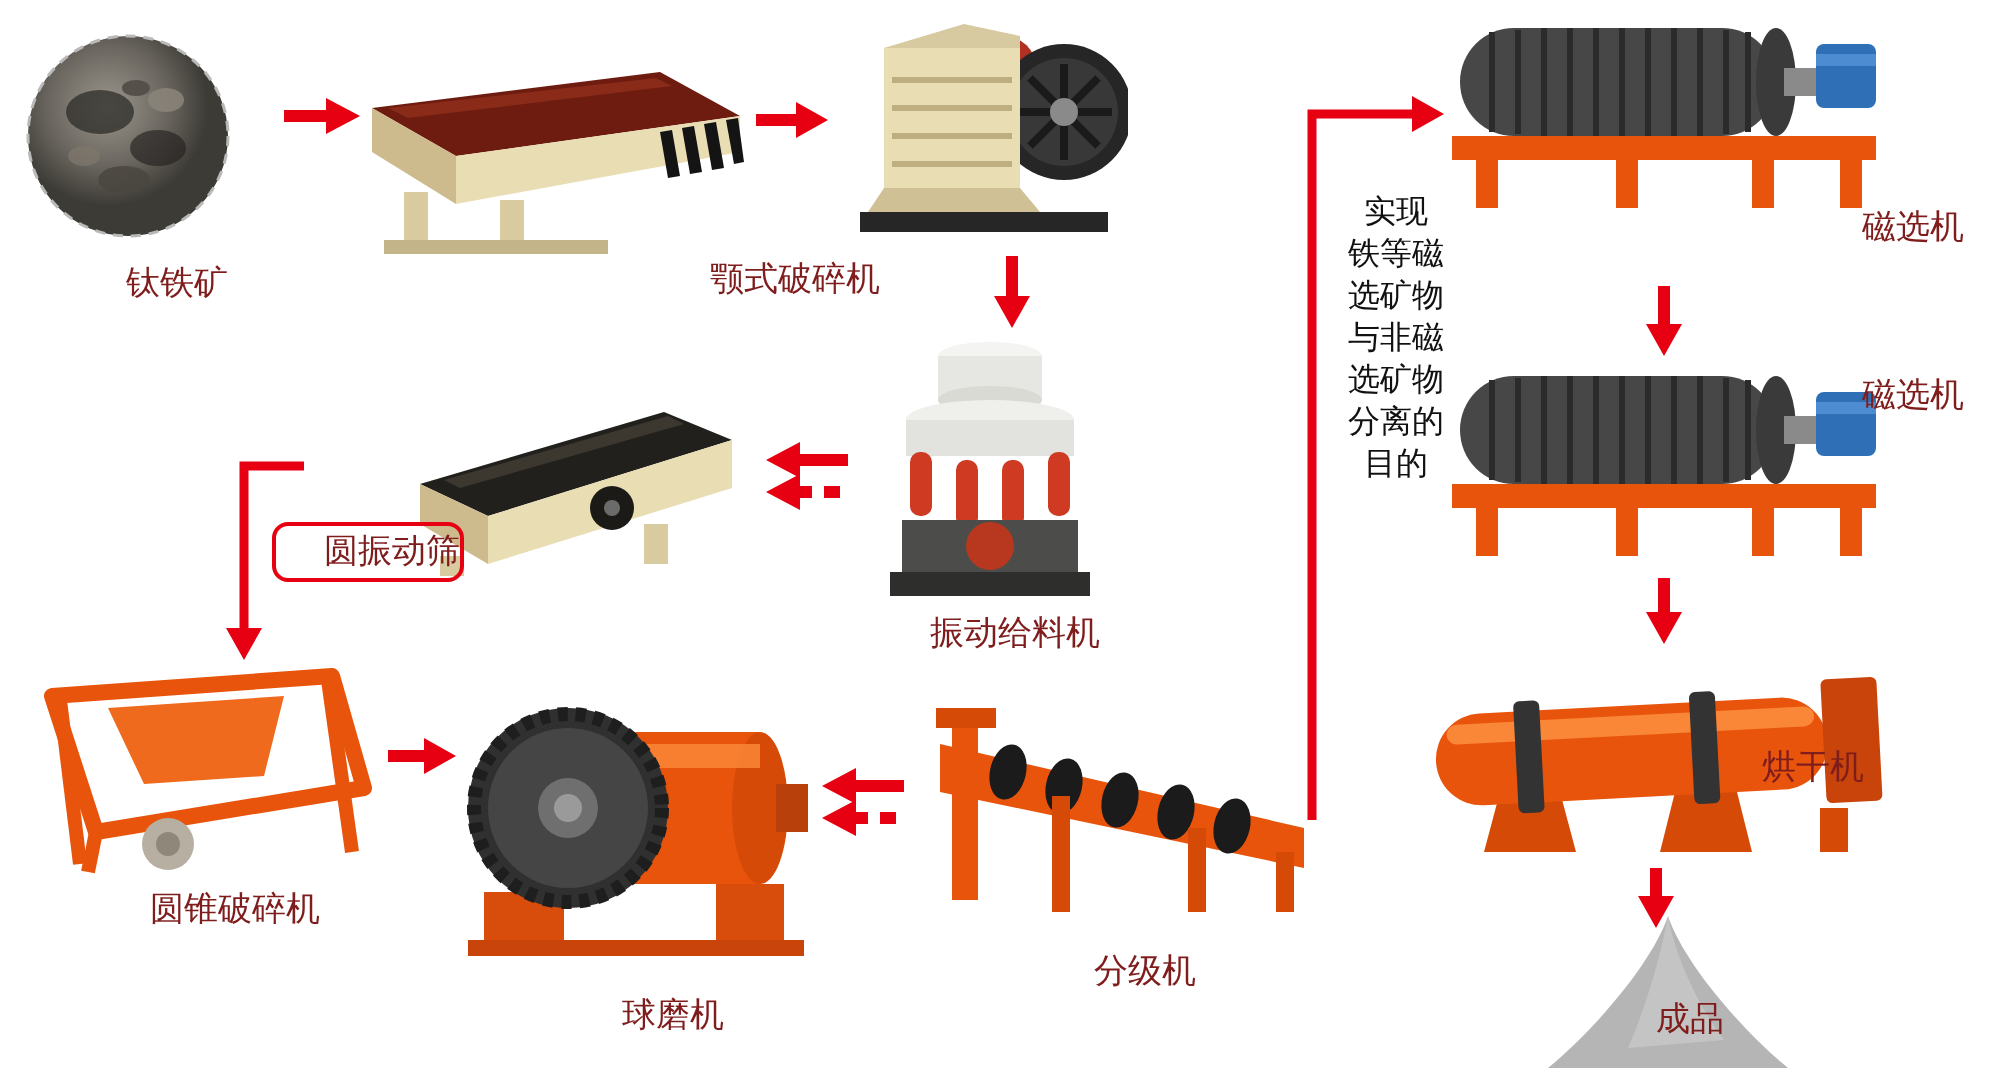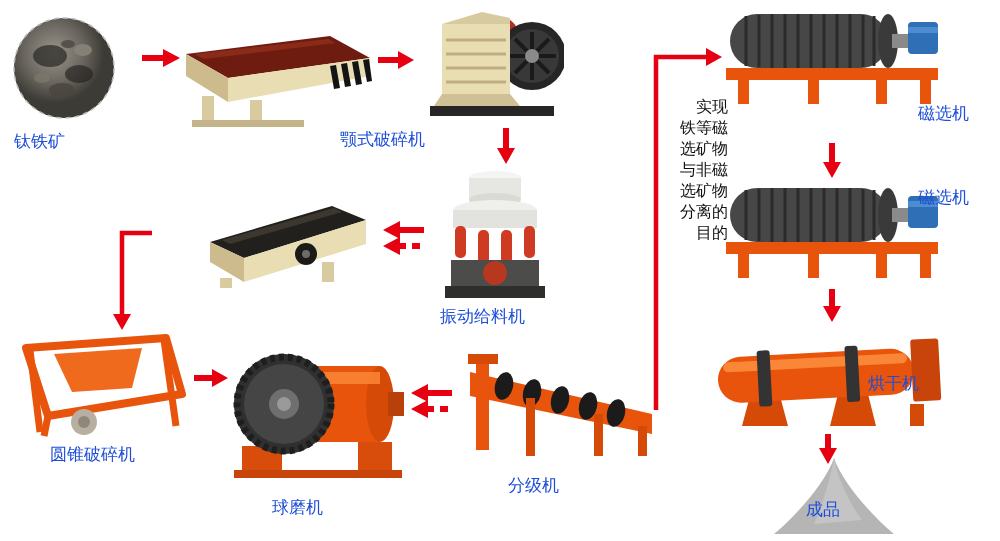--- a/index.html
+++ b/index.html
@@ -8,28 +8,28 @@
     font-family:"Liberation Sans","DejaVu Sans",sans-serif;
   }
   .node{position:absolute;z-index:2;}
   .node svg{width:100%;height:100%;display:block;}
   .arrows{position:absolute;left:0;top:0;z-index:3;pointer-events:none;}
   .arrows line,.arrows polyline{stroke:#e60012;stroke-width:6;fill:none;}
   .arrows .thin{stroke-width:4.5;}
   .arrows .dash{stroke-dasharray:8 6;}
   .arrows polygon{fill:#e60012;stroke:none;}
   .lbl{
-    position:absolute;z-index:4;font-size:17px;color:#1d4ed8;text-align:left;
+    position:absolute;z-index:4;font-size:17px;color:#7f1d1d;text-align:right;
     line-height:1.15;white-space:nowrap;
   }
   .lbl.boxed{
     border:2px solid #e60012;border-radius:8px;padding:3px 0;
   }
   .ann{
-    position:absolute;z-index:4;font-size:16px;line-height:21px;color:#111;text-align:right;
+    position:absolute;z-index:4;font-size:16px;line-height:21px;color:#111;text-align:center;
   }
 </style>
 </head>
 <body>
 
 <div class="stage">
 
   <svg class="arrows" width="1000" height="541" viewBox="0 0 1000 541">
     <g>
       <line x1="142" y1="58" x2="163" y2="58"></line>
@@ -304,20 +304,21 @@
   <div class="node" style="left:770px;top:454px;width:128px;height:84px">
     <svg viewBox="0 0 128 84">
       <path d="M64,4 C72,28 102,62 124,80 L4,80 C26,62 56,28 64,4 Z" fill="#b5b5b5"></path>
       <path d="M64,4 C68,26 80,50 92,66 L44,70 C52,52 60,26 64,4 Z" fill="#cfcfcf" opacity="0.6"></path>
     </svg>
   </div>
 
   <div class="lbl" style="left:14px;top:132px;width:100px">钛铁矿</div>
   <div class="lbl" style="left:340px;top:130px;width:100px">颚式破碎机</div>
   <div class="lbl" style="left:440px;top:307px;width:110px">振动给料机</div>
+  <div class="lbl boxed" style="left:136px;top:261px;width:92px">圆振动筛</div>
   <div class="lbl" style="left:50px;top:445px;width:110px">圆锥破碎机</div>
   <div class="lbl" style="left:272px;top:498px;width:90px">球磨机</div>
   <div class="lbl" style="left:508px;top:476px;width:90px">分级机</div>
   <div class="lbl" style="left:918px;top:104px;width:64px">磁选机</div>
   <div class="lbl" style="left:918px;top:188px;width:64px">磁选机</div>
   <div class="lbl" style="left:868px;top:374px;width:64px">烘干机</div>
   <div class="lbl" style="left:806px;top:500px;width:56px;z-index:5">成品</div>
 
   <div class="ann" style="left:668px;top:96px;width:60px">
     <div>实现</div>

